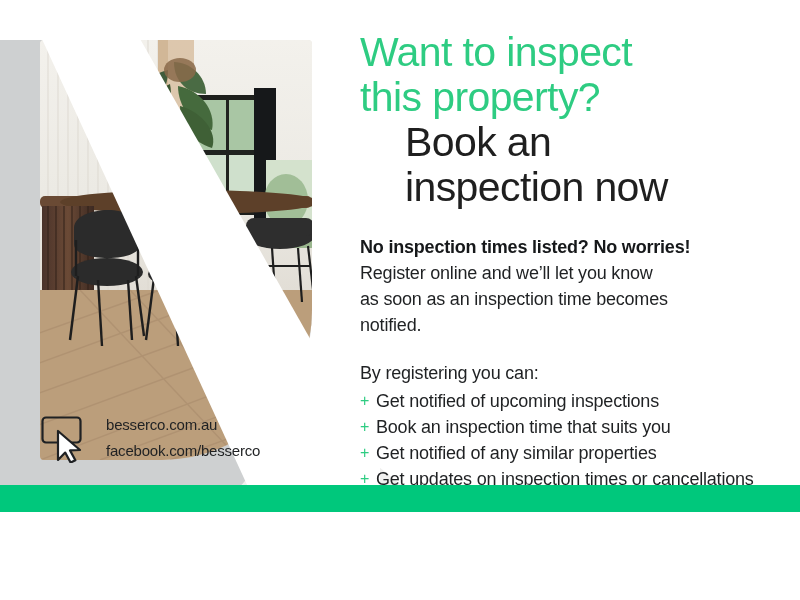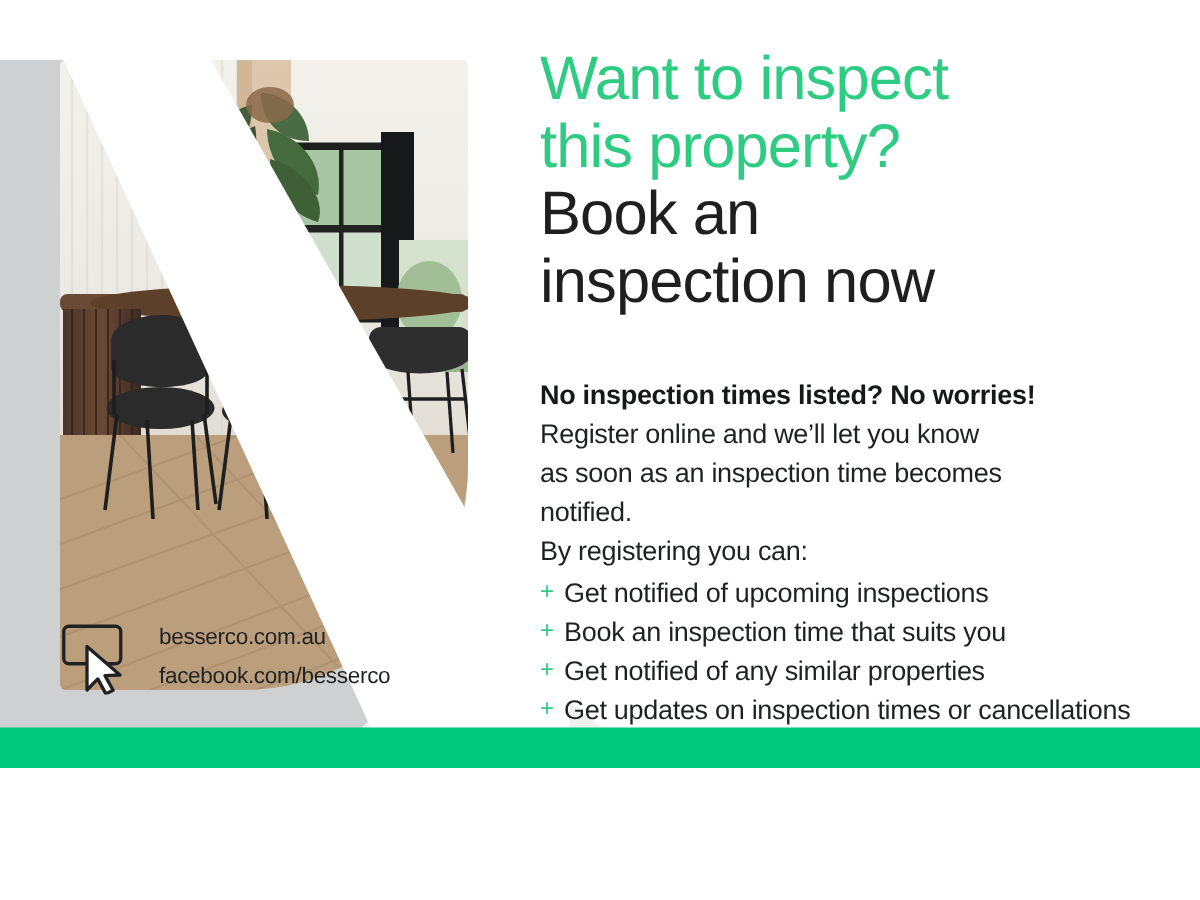--- a/index.html
+++ b/index.html
@@ -70,40 +70,40 @@
   }
 
   .headline {
     font-size:41px;
     line-height:45px;
     font-weight:300;
     letter-spacing:-0.6px;
     color:#1c1c1c;
   }
   .headline .hl-green { color:#2ecc82; display:block; }
-  .headline .hl-dark  { color:#1f1f1f; display:block; }
-
-  .body-block { margin-top:40px; }
+  .headline .hl-dark  { color:#1f1f1f; display:block;margin-left:45px; }
+
+  .body-block { margin-top:24px; }
 
   .lede-strong {
     font-size:18px;
     line-height:26px;
     font-weight:700;
     color:#16181a;
     letter-spacing:-0.2px;
   }
   .lede {
     font-size:18px;
     line-height:26px;
     font-weight:400;
     color:#1f2123;
     letter-spacing:-0.2px;
   }
 
-  .list-block { }
+  .list-block { margin-top:22px; }
   .list-intro {
     font-size:18px;
     line-height:26px;
     color:#1f2123;
     letter-spacing:-0.2px;
     margin-bottom:2px;
   }
   ul.benefits { list-style:none; }
   ul.benefits li {
     position:relative;

